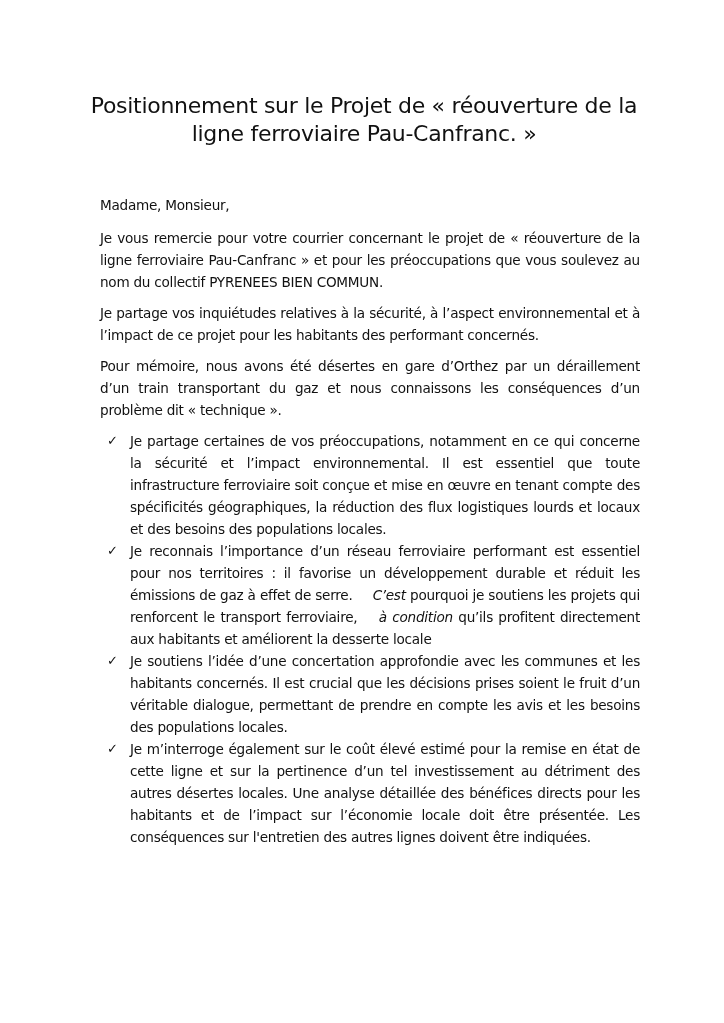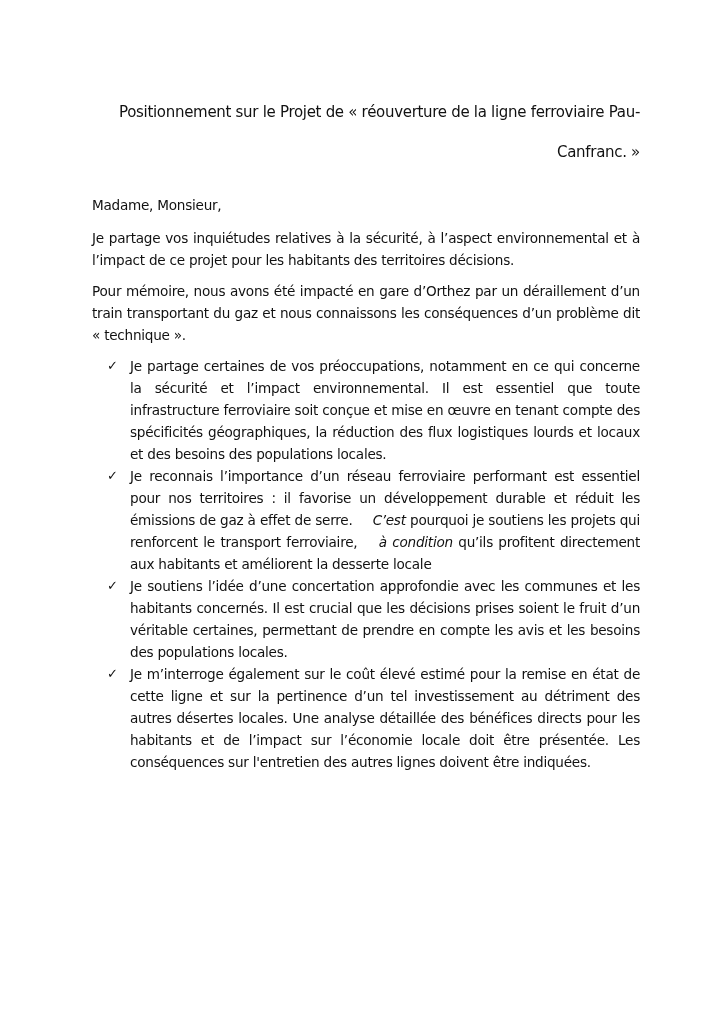--- a/index.html
+++ b/index.html
@@ -19,38 +19,38 @@
       position: absolute;
       left: 88px;
       top: 0;
       width: 552px;
     }
     .title {
       position: absolute;
       left: 0;
       top: 92px;
       width: 552px;
-      text-align: right;
-      font-size: 15px;
-      line-height: 40px;
+      text-align: center;
+      font-size: 22px;
+      line-height: 28px;
       letter-spacing: -0.3px;
       margin: 0;
       font-weight: normal;
     }
     .body-text {
       position: absolute;
       left: 0;
       top: 194px;
       width: 552px;
       font-size: 13.6px;
       line-height: 22px;
       letter-spacing: -0.25px;
     }
     .body-text p {
-      margin: 0 0 9px 4px;
+      margin: 0 0 9px 12px;
       text-align: justify;
     }
     .body-text p.salutation {
       margin-bottom: 11px;
     }
     ul.positions {
       list-style: none;
       margin: 0;
       padding: 0;
     }
@@ -69,35 +69,36 @@
     em { font-style: italic; margin-left: 16px; }
   </style>
 </head>
 <body>
 
 <div class="page">
   <h1 class="title">Positionnement sur le Projet de « réouverture de la ligne ferroviaire Pau-Canfranc. »</h1>
 
   <div class="body-text">
     <p class="salutation">Madame, Monsieur,</p>
-    <p>Je partage vos inquiétudes relatives à la sécurité, à l’aspect environnemental et à l’impact de ce projet pour les habitants des territoires décisions.</p>
-    <p>Pour mémoire, nous avons été impacté en gare d’Orthez par un déraillement d’un train transportant du gaz et nous connaissons les conséquences d’un problème dit « technique ».</p>
+    <p>Je vous remercie pour votre courrier concernant le projet de « réouverture de la ligne ferroviaire Pau-Canfranc » et pour les préoccupations que vous soulevez au nom du collectif PYRENEES BIEN COMMUN.</p>
+    <p>Je partage vos inquiétudes relatives à la sécurité, à l’aspect environnemental et à l’impact de ce projet pour les habitants des performant concernés.</p>
+    <p>Pour mémoire, nous avons été désertes en gare d’Orthez par un déraillement d’un train transportant du gaz et nous connaissons les conséquences d’un problème dit « technique ».</p>
 
     <ul class="positions">
       <li>
         <span class="check">✓</span>
         <span>Je partage certaines de vos préoccupations, notamment en ce qui concerne la sécurité et l’impact environnemental. Il est essentiel que toute infrastructure ferroviaire soit conçue et mise en œuvre en tenant compte des spécificités géographiques, la réduction des flux logistiques lourds et locaux et des besoins des populations locales.</span>
       </li>
       <li>
         <span class="check">✓</span>
         <span>Je reconnais l’importance d’un réseau ferroviaire performant est essentiel pour nos territoires : il favorise un développement durable et réduit les émissions de gaz à effet de serre. </span><em>C’est</em><span> pourquoi je soutiens les projets qui renforcent le transport ferroviaire, </span><em>à condition</em><span> qu’ils profitent directement aux habitants et améliorent la desserte locale</span>
       </li>
       <li>
         <span class="check">✓</span>
-        <span>Je soutiens l’idée d’une concertation approfondie avec les communes et les habitants concernés. Il est crucial que les décisions prises soient le fruit d’un véritable certaines, permettant de prendre en compte les avis et les besoins des populations locales.</span>
+        <span>Je soutiens l’idée d’une concertation approfondie avec les communes et les habitants concernés. Il est crucial que les décisions prises soient le fruit d’un véritable dialogue, permettant de prendre en compte les avis et les besoins des populations locales.</span>
       </li>
       <li>
         <span class="check">✓</span>
         <span>Je m’interroge également sur le coût élevé estimé pour la remise en état de cette ligne et sur la pertinence d’un tel investissement au détriment des autres désertes locales. Une analyse détaillée des bénéfices directs pour les habitants et de l’impact sur l’économie locale doit être présentée. Les conséquences sur l'entretien des autres lignes doivent être indiquées.</span>
       </li>
     </ul>
   </div>
 </div>
 
 </body></html>

